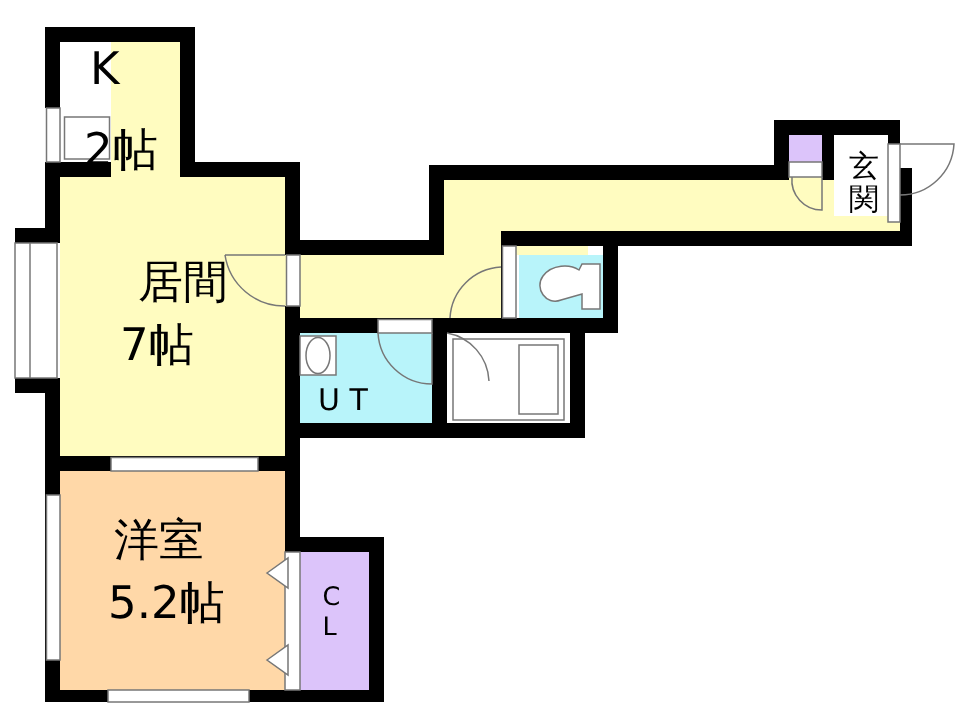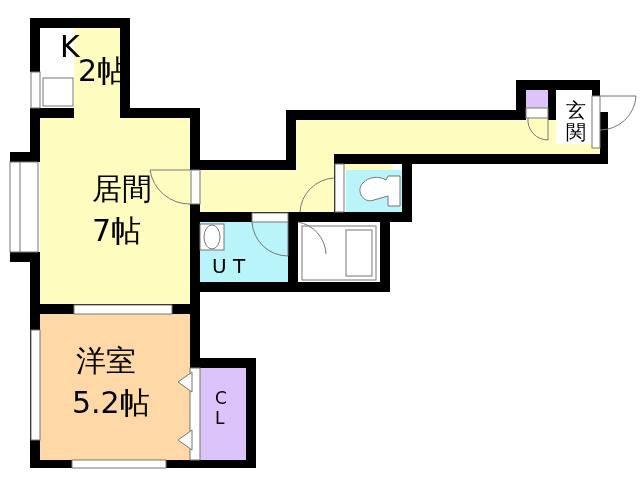--- a/index.html
+++ b/index.html
@@ -89,22 +89,22 @@
     <path d="M298,222 A34,34 0 0,1 326,254"></path>
     <path d="M300,212 A36,36 0 0,1 334,178"></path>
     <path d="M528,118 A20,20 0 0,0 548,140 L548,118"></path>
     <path d="M600,96 L636,96 A36,36 0 0,1 600,130"></path>
     <polygon points="178,382 192,372 192,392" fill="#FFFFFF"></polygon>
     <polygon points="178,440 192,430 192,450" fill="#FFFFFF"></polygon>
   </g>
 </svg>
 
 <div class="lbl big" style="left:60px;top:32px;">K</div>
-<div class="lbl big" style="left:56px;top:56px;margin-left:22px;">2帖</div>
+<div class="lbl big" style="left:56px;top:86px;">2帖</div>
 <div class="lbl big" style="left:92px;top:174px;">居間</div>
-<div class="lbl big" style="left:80px;top:216px;margin-left:12px;">7帖</div>
+<div class="lbl big" style="left:80px;top:216px;">7帖</div>
 <div class="lbl big" style="left:76px;top:346px;">洋室</div>
 <div class="lbl big" style="left:72px;top:388px;">5.2帖</div>
 <div class="lbl sm" style="left:215px;top:390px;">C</div>
 <div class="lbl sm" style="left:215px;top:410px;">L</div>
 <div class="lbl med" style="left:212px;top:256px;">U T</div>
 <div class="lbl med" style="left:566px;top:100px;">玄</div>
 <div class="lbl med" style="left:566px;top:122px;">関</div>
 
 </body></html>

